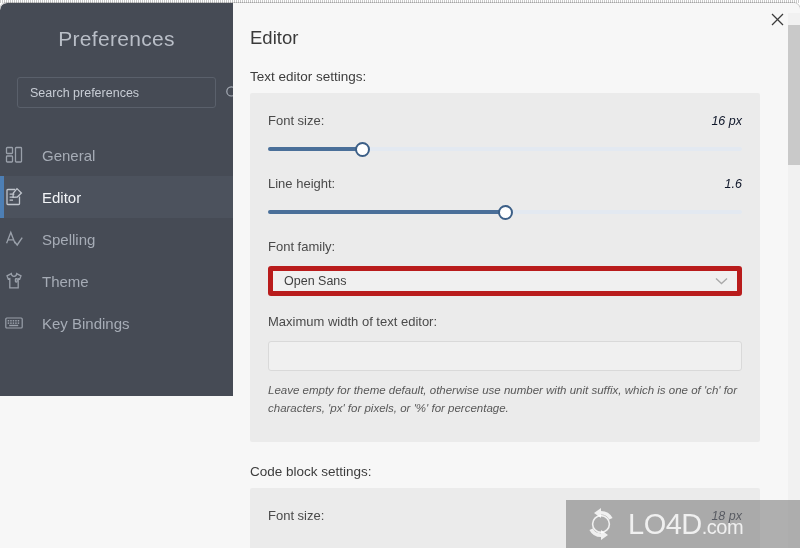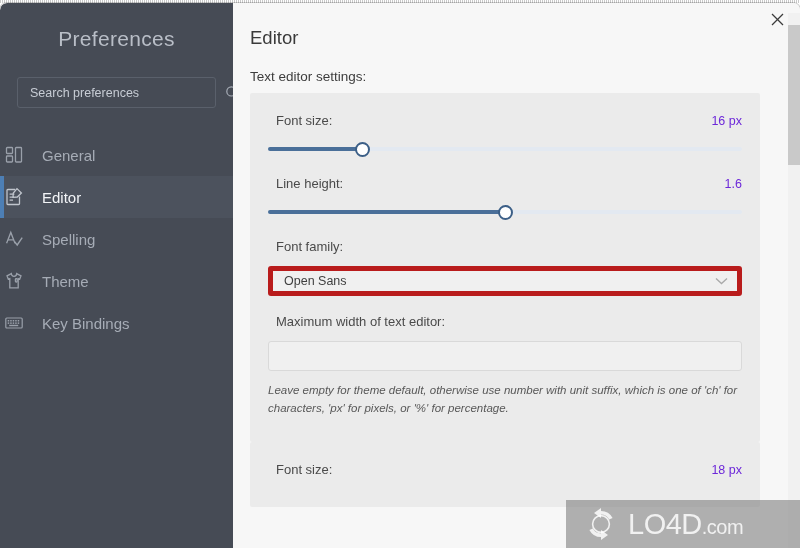--- a/index.html
+++ b/index.html
@@ -46,21 +46,21 @@
     border-top-right-radius: 7px;
     overflow: hidden;
     box-shadow: 0 0 0 1px rgba(0,0,0,0.18);
   }
 
   
   .sidebar {
     position: absolute;
     left: 0; top: 0;
     width: 233px;
-    height: 545px;
+    height: 393px;
     background: #464b55;
     border-top-left-radius: 7px;
   }
 
   .sidebar-title {
     margin-top: 24px;
     text-align: center;
     color: #b9bec7;
     font-size: 21px;
     font-weight: 400;
@@ -178,29 +178,29 @@
   }
 
   .field { margin-bottom: 6px; }
   .field + .field { margin-top: 18px; }
 
   .field-head {
     display: flex;
     justify-content: space-between;
     align-items: baseline;
     margin-bottom: 12px;
-    margin-left: 8px;
   }
   .field-label {
     font-size: 13px;
     color: #4a4a4a;
   }
   .field-value {
     font-size: 12.5px;
-    color: #6d28d9;
+    color: #0f172a;
+    font-style: italic;
   }
 
   
   .slider {
     position: relative;
     height: 18px;
   }
   .slider-track {
     position: absolute;
     left: 0; right: 0; top: 7px;
@@ -465,20 +465,21 @@
           <div class="field">
             <div class="field-head">
               <span class="field-label">Maximum width of text editor:</span>
             </div>
             <input class="text-input" type="text" placeholder="" style="">
             <div class="help-text">Leave empty for theme default, otherwise use number with unit suffix, which is one of 'ch' for characters, 'px' for pixels, or '%' for percentage.</div>
           </div>
 
         </div>
 
+        <div class="section-label second">Code block settings:</div>
 
         <div class="panel">
           <div class="field">
             <div class="field-head">
               <span class="field-label">Font size:</span>
               <span class="field-value">18 px</span>
             </div>
           </div>
         </div>
 

